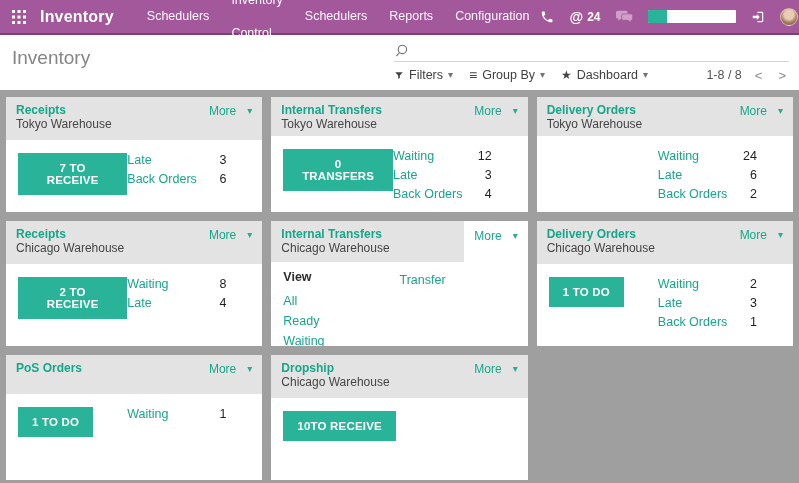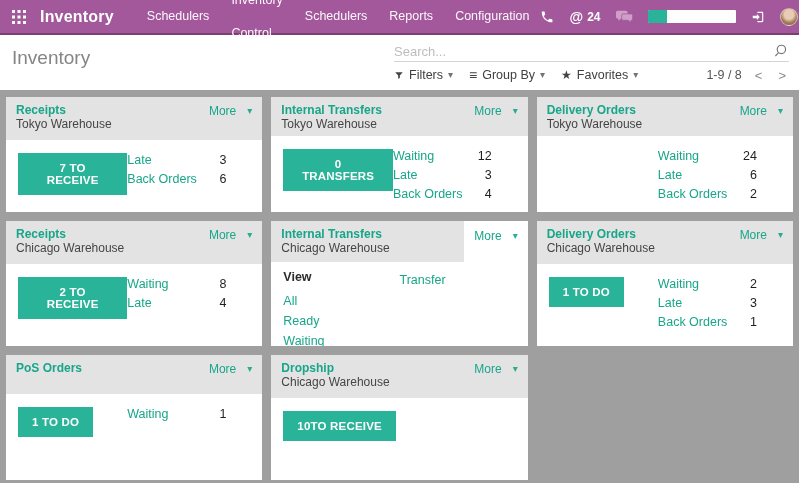--- a/index.html
+++ b/index.html
@@ -130,21 +130,20 @@
       <span class="avatar"></span>
 
     </span>
   </div>
 </div>
 
 <div class="control-panel">
   <div class="page-title">Inventory</div>
   <div class="cp-right">
     <div class="search-row">
-      <input class="search-input" placeholder="Search..." style="">
       <span>
         <svg width="16" height="16" viewBox="0 0 20 20">
           <circle cx="10.5" cy="8" r="5.2" fill="none" stroke="#777" stroke-width="1.5"></circle>
           <line x1="6.8" y1="12" x2="3" y2="16.5" stroke="#777" stroke-width="1.5"></line>
         </svg>
       </span>
     </div>
     <div class="filter-row">
       <span class="dd-btn">
         <svg width="10" height="11" viewBox="0 0 24 24" fill="#444">
@@ -153,25 +152,25 @@
         <span>Filters</span>
         <span class="caret">▾</span>
       </span>
       <span class="dd-btn">
         <span class="lines-glyph">≡</span>
         <span>Group By</span>
         <span class="caret">▾</span>
       </span>
       <span class="dd-btn">
         <span class="star-glyph">★</span>
-        <span>Favorites</span>
+        <span>Dashboard</span>
         <span class="caret">▾</span>
       </span>
       <span class="pager">
-        <span>1-9 / 8</span>
+        <span>1-8 / 8</span>
         <span class="pager-nav">&lt;</span>
         <span class="pager-nav">&gt;</span>
       </span>
     </div>
   </div>
 </div>
 
 <div class="content">
 
   <div class="card">

